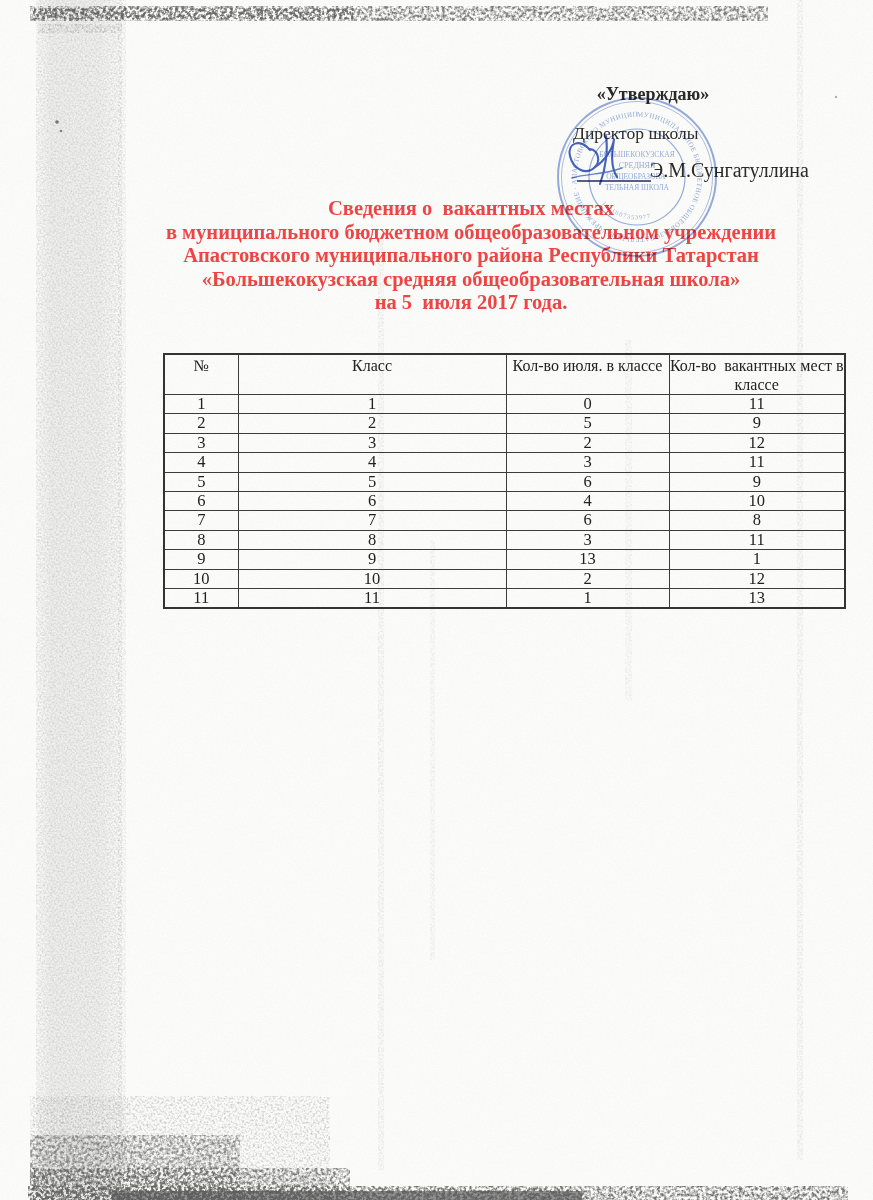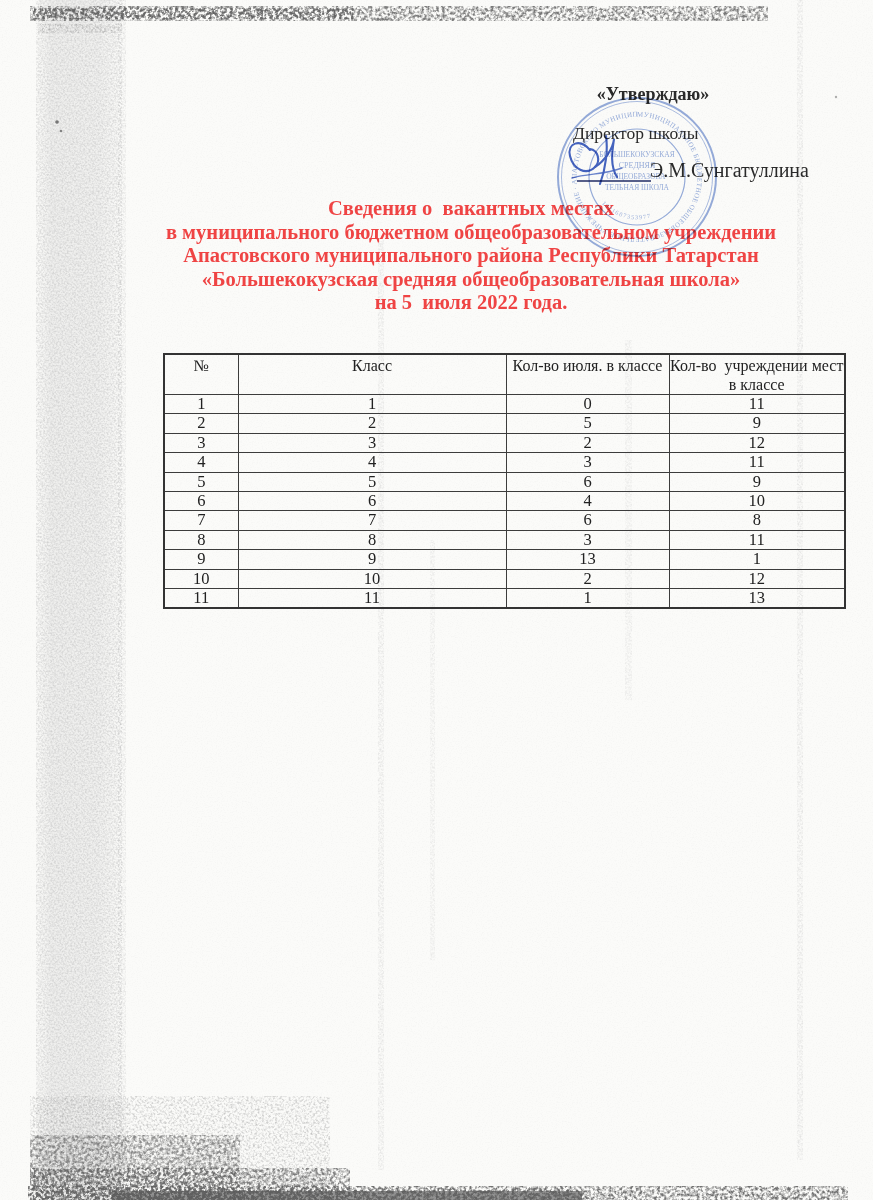--- a/index.html
+++ b/index.html
@@ -103,36 +103,36 @@
     <div class="abs approve">«Утверждаю»</div>
     <div class="abs role">Директор школы</div>
     <div class="abs sig-line"></div>
     <div class="abs signer">Э.М.Сунгатуллина</div>
 
     <div class="abs title-block">
       <div class="t-line">Сведения о  вакантных местах</div>
       <div class="t-line">в муниципального бюджетном общеобразовательном учреждении</div>
       <div class="t-line">Апастовского муниципального района Республики Татарстан</div>
       <div class="t-line">«Большекокузская средняя общеобразовательная школа»</div>
-      <div class="t-line">на 5  июля 2022 года.</div>
+      <div class="t-line">на 5  июля 2017 года.</div>
     </div>
 
     <table class="vac">
       <colgroup>
         <col style="width:74px">
           <col style="width:268px">
           <col style="width:163px">
           <col style="width:176px">
       </colgroup>
       <thead>
         <tr>
           <th>№</th>
           <th>Класс</th>
           <th>Кол-во июля. в классе</th>
-          <th>Кол-во  учреждении мест в классе</th>
+          <th>Кол-во  вакантных мест в классе</th>
         </tr>
       </thead>
       <tbody>
           <tr>
             <td>1</td>
             <td>1</td>
             <td>0</td>
             <td>11</td>
           </tr>
           <tr>

